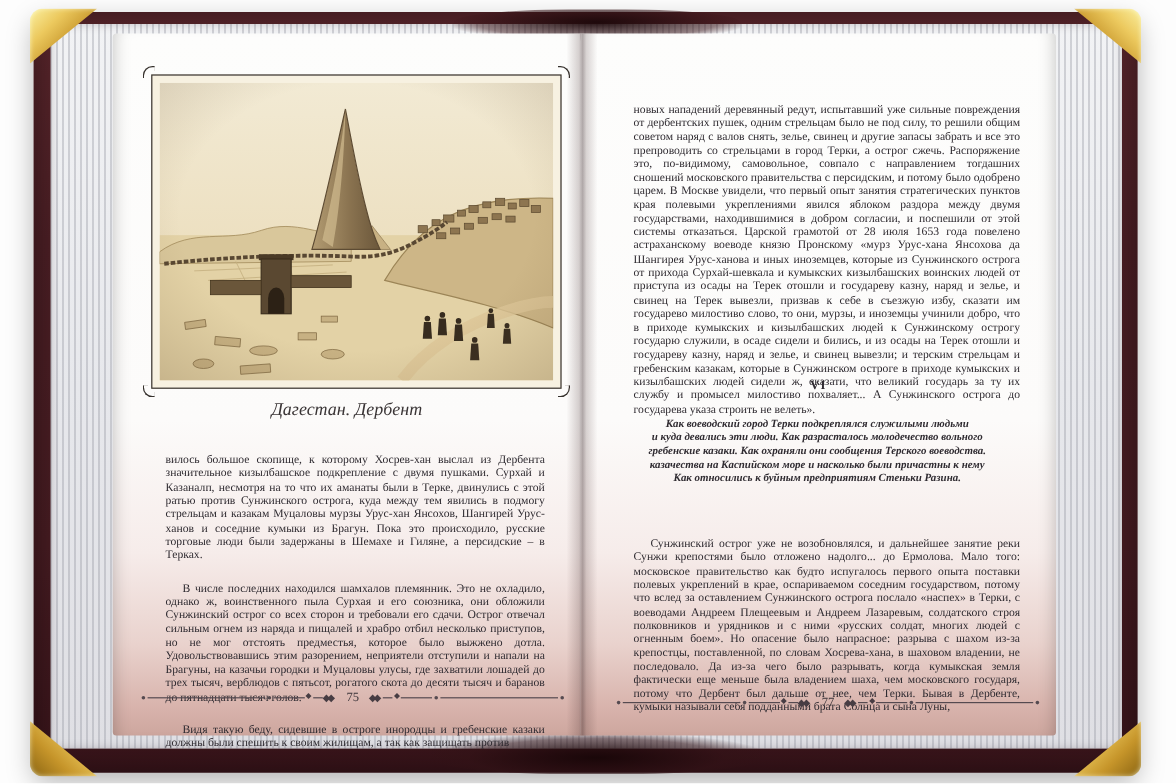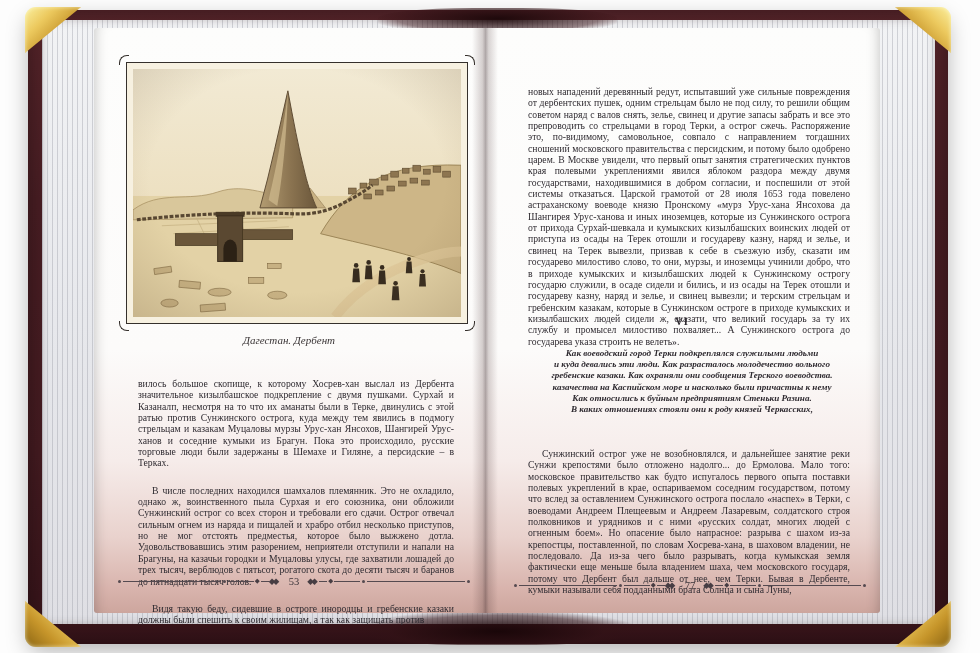--- a/index.html
+++ b/index.html
@@ -36,21 +36,21 @@
   .page-left{left:66px;width:390px;border-radius:3px 0 0 3px;
         box-shadow:inset 12px 0 14px -12px rgba(0,0,0,.25);}
   .page-right{left:456px;width:396px;border-radius:0 3px 3px 0;
         box-shadow:inset -12px 0 14px -12px rgba(0,0,0,.25);}
   .gutter{position:absolute;left:444px;top:18px;width:26px;height:585px;z-index:5;pointer-events:none;
         background:linear-gradient(90deg,rgba(70,45,45,0) 0%,rgba(70,45,45,.22) 40%,rgba(50,30,32,.38) 52%,rgba(70,45,45,.2) 64%,rgba(70,45,45,0) 100%);}
   
   .body-text{position:absolute;color:#2f2b31;font-size:9.7px;line-height:11.35px;text-align:justify;}
   .body-text p{margin:16px;font-family:Liberation Serif, serif;}
   .body-text p.ind{text-indent:14px;}
-  .caption{position:absolute;width:100%;text-align:center;font-style:italic;font-size:11px;color:#3a3536;}
+  .caption{position:absolute;width:100%;text-align:center;font-style:italic;font-size:15px;color:#3a3536;}
   .sec-num{position:absolute;width:100%;text-align:center;font-size:10.5px;font-weight:bold;
            letter-spacing:1px;color:#2f2b31;}
   .epigraph{position:absolute;text-align:center;font-style:italic;font-weight:bold;
            font-size:9.1px;line-height:11.2px;color:#2f2b31;}
   
   .orn{position:absolute;display:flex;align-items:center;color:#473d43;}
   .orn .ln{height:1px;background:#554a50;}
   .orn .grow{flex:1;}
   .orn .w26{width:26px;} .orn .w8{width:8px;}
   .orn .dot{width:3px;height:3px;border-radius:50%;background:#554a50;margin:0 2px;}
@@ -182,45 +182,44 @@
       </div>
 
       <div class="orn" style="left:22px;top:548px;width:356px;">
         <span class="dot"></span>
         <span class="ln grow"></span>
         <span class="dot"></span>
         <span class="ln w26"></span>
         <span class="d1">◆</span>
         <span class="ln w8"></span>
         <span class="d2">◆◆</span>
-        <span class="num">53</span>
+        <span class="num">75</span>
         <span class="d2">◆◆</span>
         <span class="ln w8"></span>
         <span class="d1">◆</span>
         <span class="ln w26"></span>
         <span class="dot"></span>
         <span class="ln grow"></span>
         <span class="dot"></span>
       </div>
     </div>
 
     <div class="page page-right">
       <div class="body-text" style="left:28px;top:42px;width:354px;">
         <p>новых нападений деревянный редут, испытавший уже сильные повреждения от дербентских пушек, одним стрельцам было не под силу, то решили общим советом наряд с валов снять, зелье, свинец и другие запасы забрать и все это препроводить со стрельцами в город Терки, а острог сжечь. Распоряжение это, по-видимому, самовольное, совпало с направлением тогдашних сношений московского правительства с персидским, и потому было одобрено царем. В Москве увидели, что первый опыт занятия стратегических пунктов края полевыми укреплениями явился яблоком раздора между двумя государствами, находившимися в добром согласии, и поспешили от этой системы отказаться. Царской грамотой от 28 июля 1653 года повелено астраханскому воеводе князю Пронскому «мурз Урус-хана Янсохова да Шангирея Урус-ханова и иных иноземцев, которые из Сунжинского острога от прихода Сурхай-шевкала и кумыкских кизылбашских воинских людей от приступа из осады на Терек отошли и государеву казну, наряд и зелье, и свинец на Терек вывезли, призвав к себе в съезжую избу, сказати им государево милостиво слово, то они, мурзы, и иноземцы учинили добро, что в приходе кумыкских и кизылбашских людей к Сунжинскому острогу государю служили, в осаде сидели и бились, и из осады на Терек отошли и государеву казну, наряд и зелье, и свинец вывезли; и терским стрельцам и гребенским казакам, которые в Сунжинском остроге в приходе кумыкских и кизылбашских людей сидели ж, сказати, что великий государь за ту их службу и промысел милостиво похваляет... А Сунжинского острога до государева указа строить не велеть».</p>
       </div>
 
       <div class="sec-num" style="top:288px;">VI</div>
 
-      <div class="epigraph" style="left:25px;top:320px;width:366px;">
+      <div class="epigraph" style="left:14px;top:320px;width:366px;">
         <div>Как воеводский город Терки подкреплялся служилыми людьми</div>
         <div>и куда девались эти люди. Как разрасталось молодечество вольного</div>
         <div>гребенские казаки. Как охраняли они сообщения Терского воеводства.</div>
         <div>казачества на Каспийском море и насколько были причастны к нему</div>
         <div>Как относились к буйным предприятиям Стеньки Разина.</div>
-        <div>В каких отношениях стояли они к роду князей Черкасских,</div>
       </div>
 
       <div class="body-text" style="left:28px;top:404px;width:354px;">
         <p class="ind">Сунжинский острог уже не возобновлялся, и дальнейшее занятие реки Сунжи крепостями было отложено надолго... до Ермолова. Мало того: московское правительство как будто испугалось первого опыта поставки полевых укреплений в крае, оспариваемом соседним государством, потому что вслед за оставлением Сунжинского острога послало «наспех» в Терки, с воеводами Андреем Плещеевым и Андреем Лазаревым, солдатского строя полковников и урядников и с ними «русских солдат, многих людей с огненным боем». Но опасение было напрасное: разрыва с шахом из-за крепостцы, поставленной, по словам Хосрева-хана, в шаховом владении, не последовало. Да из-за чего было разрывать, когда кумыкская земля фактически еще меньше была владением шаха, чем московского государя, потому что Дербент был дальше от нее, чем Терки. Бывая в Дербенте, кумыки называли себя подданными брата Солнца и сына Луны,</p>
       </div>
 
       <div class="orn" style="left:28px;top:552px;width:356px;">
         <span class="dot"></span>
         <span class="ln grow"></span>
         <span class="dot"></span>

